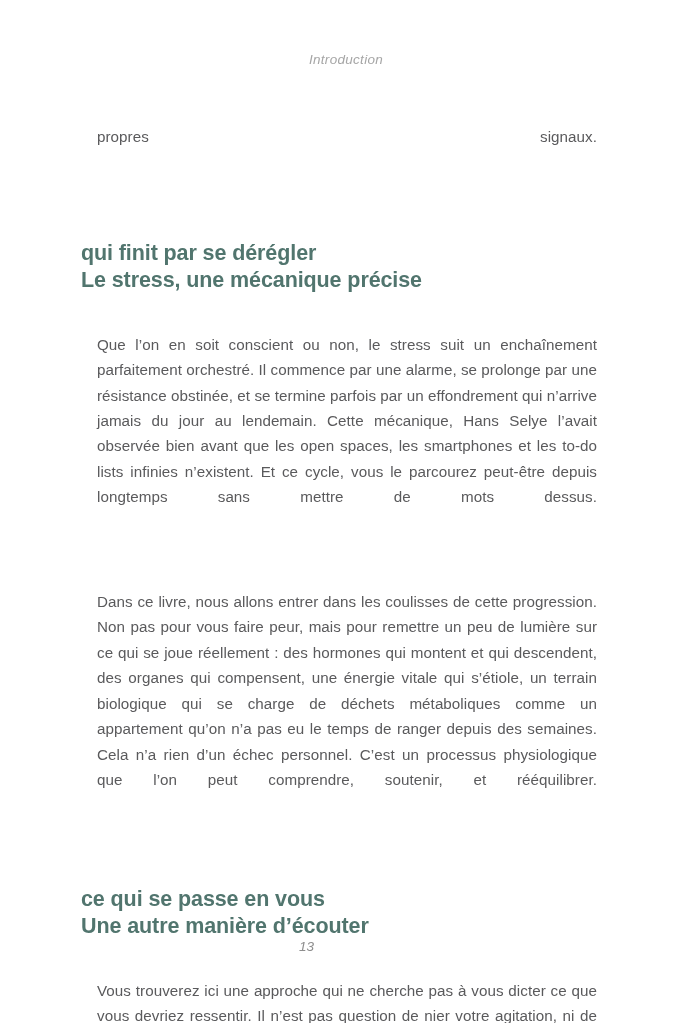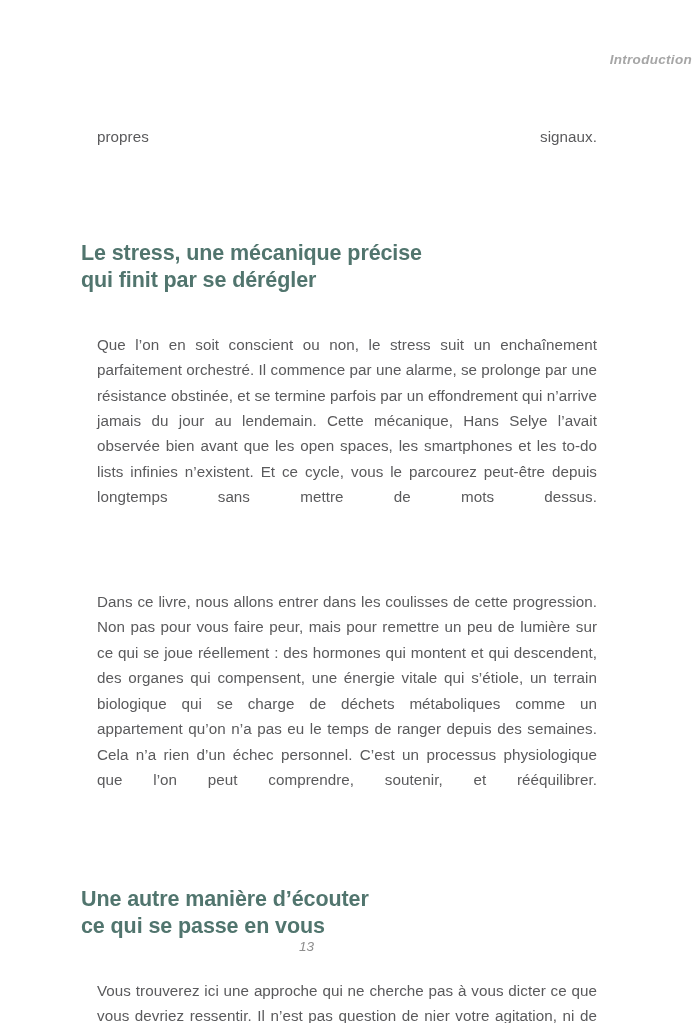--- a/index.html
+++ b/index.html
@@ -22,26 +22,26 @@
     height: 1023px;
     box-sizing: border-box;
   }
 
   
   .running-head {
     position: absolute;
     top: 52px;
     left: 0;
     width: 692px;
-    text-align: right;
+    text-align: center;
     font-style: italic;
     font-size: 13.5px;
     letter-spacing: 0.3px;
     color: #a6a6a6;
-    font-weight: 700;
+    font-weight: 400;
   }
 
   
   .content {
     position: absolute;
     top: 108px;
     left: 81px;
     width: 532px;
   }
 
@@ -103,37 +103,37 @@
 
   <div class="running-head">Introduction</div>
 
   <div class="content">
 
     <p class="body-text">propres signaux.</p>
 
     <div class="spacer-intro"></div>
 
     <h2 class="section-heading">
+      <span class="hl">qui finit par se dérégler</span>
       <span class="hl">Le stress, une mécanique précise</span>
-      <span class="hl">qui finit par se dérégler</span>
     </h2>
 
     <div class="spacer-h1-gap"></div>
 
     <p class="body-text">Que l’on en soit conscient ou non, le stress suit un enchaînement parfaitement orchestré. Il commence par une alarme, se prolonge par une résistance obstinée, et se termine parfois par un effondrement qui n’arrive jamais du jour au lendemain. Cette mécanique, Hans Selye l’avait observée bien avant que les open spaces, les smartphones et les to-do lists infinies n’existent. Et ce cycle, vous le parcourez peut-être depuis longtemps sans mettre de mots dessus.</p>
 
     <div class="spacer-para"></div>
 
     <p class="body-text">Dans ce livre, nous allons entrer dans les coulisses de cette progression. Non pas pour vous faire peur, mais pour remettre un peu de lumière sur ce qui se joue réellement : des hormones qui montent et qui descendent, des organes qui compensent, une énergie vitale qui s’étiole, un terrain biologique qui se charge de déchets métaboliques comme un appartement qu’on n’a pas eu le temps de ranger depuis des semaines. Cela n’a rien d’un échec personnel. C’est un processus physiologique que l’on peut comprendre, soutenir, et rééquilibrer.</p>
 
     <div class="spacer-h2-top"></div>
 
     <h2 class="section-heading">
+      <span class="hl">ce qui se passe en vous</span>
       <span class="hl">Une autre manière d’écouter</span>
-      <span class="hl">ce qui se passe en vous</span>
     </h2>
 
     <div class="spacer-h2-gap"></div>
 
     <p class="body-text">Vous trouverez ici une approche qui ne cherche pas à vous dicter ce que vous devriez ressentir. Il n’est pas question de nier votre agitation, ni de répéter des phrases</p>
 
   </div>
 
   <div class="folio">13</div>
 

